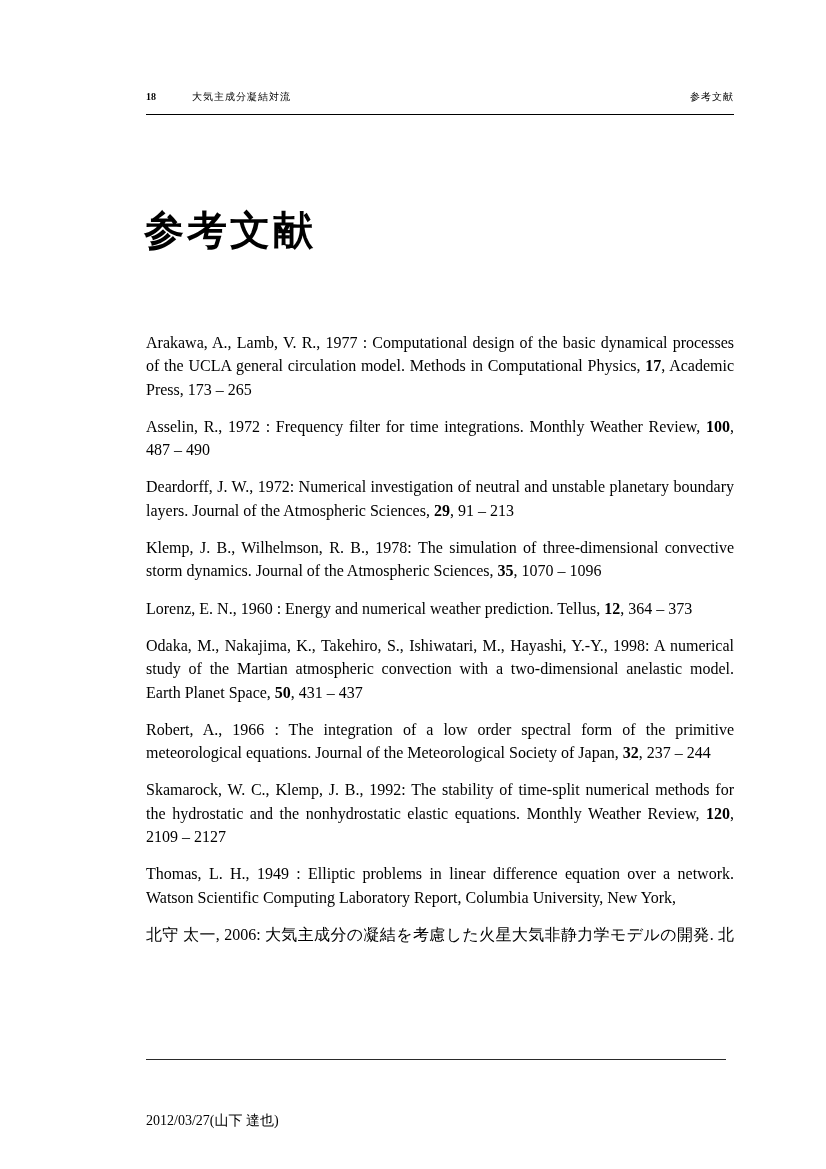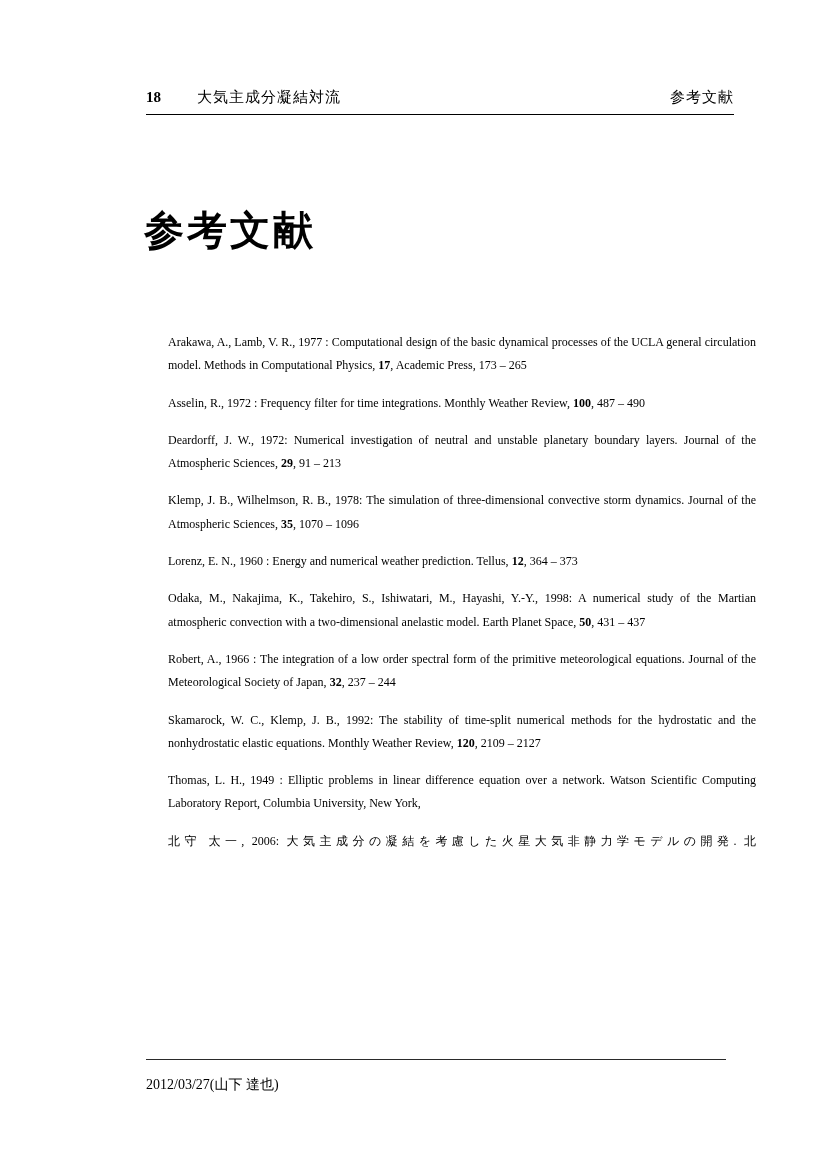--- a/index.html
+++ b/index.html
@@ -18,21 +18,21 @@
     background: #ffffff;
   }
   
   .running-header {
     position: absolute;
     left: 146px;
     width: 588px;
     top: 88px;
     display: flex;
     align-items: center;
-    font-size: 15px;
+    font-size: 10px;
     line-height: 18px;
   }
   .page-number {
     font-family: "Liberation Serif", "DejaVu Serif", serif;
     font-weight: bold;
     margin-right: 36px;
   }
   .running-left {
     font-family: "Liberation Sans", "DejaVu Sans", sans-serif;
     letter-spacing: 1px;
@@ -60,44 +60,43 @@
     font-size: 40px;
     line-height: 48px;
     letter-spacing: 3px;
   }
   
   .reference-list {
     position: absolute;
     left: 146px;
     top: 331px;
     width: 588px;
-    font-size: 12px;
+    font-size: 16px;
     line-height: 23.3px;
-    margin-left: 22px;
   }
   .ref {
     text-align: justify;
     margin-bottom: 14px;
   }
   .ref:last-child { margin-bottom: 0; }
   .ref .vol { font-weight: bold; }
   .ref.clipped { text-align-last: justify; }
   
   .footer-rule {
     position: absolute;
     left: 146px;
     width: 580px;
     top: 1059px;
     border: none;
     border-top: 1px solid #2a2a2a;
   }
   .page-footer {
     position: absolute;
     left: 146px;
-    top: 1076px;
+    top: 1112px;
     font-size: 14px;
     line-height: 18px;
     text-align: center;
   }
 </style>
 </head>
 <body>
 
 <div class="page">
 

